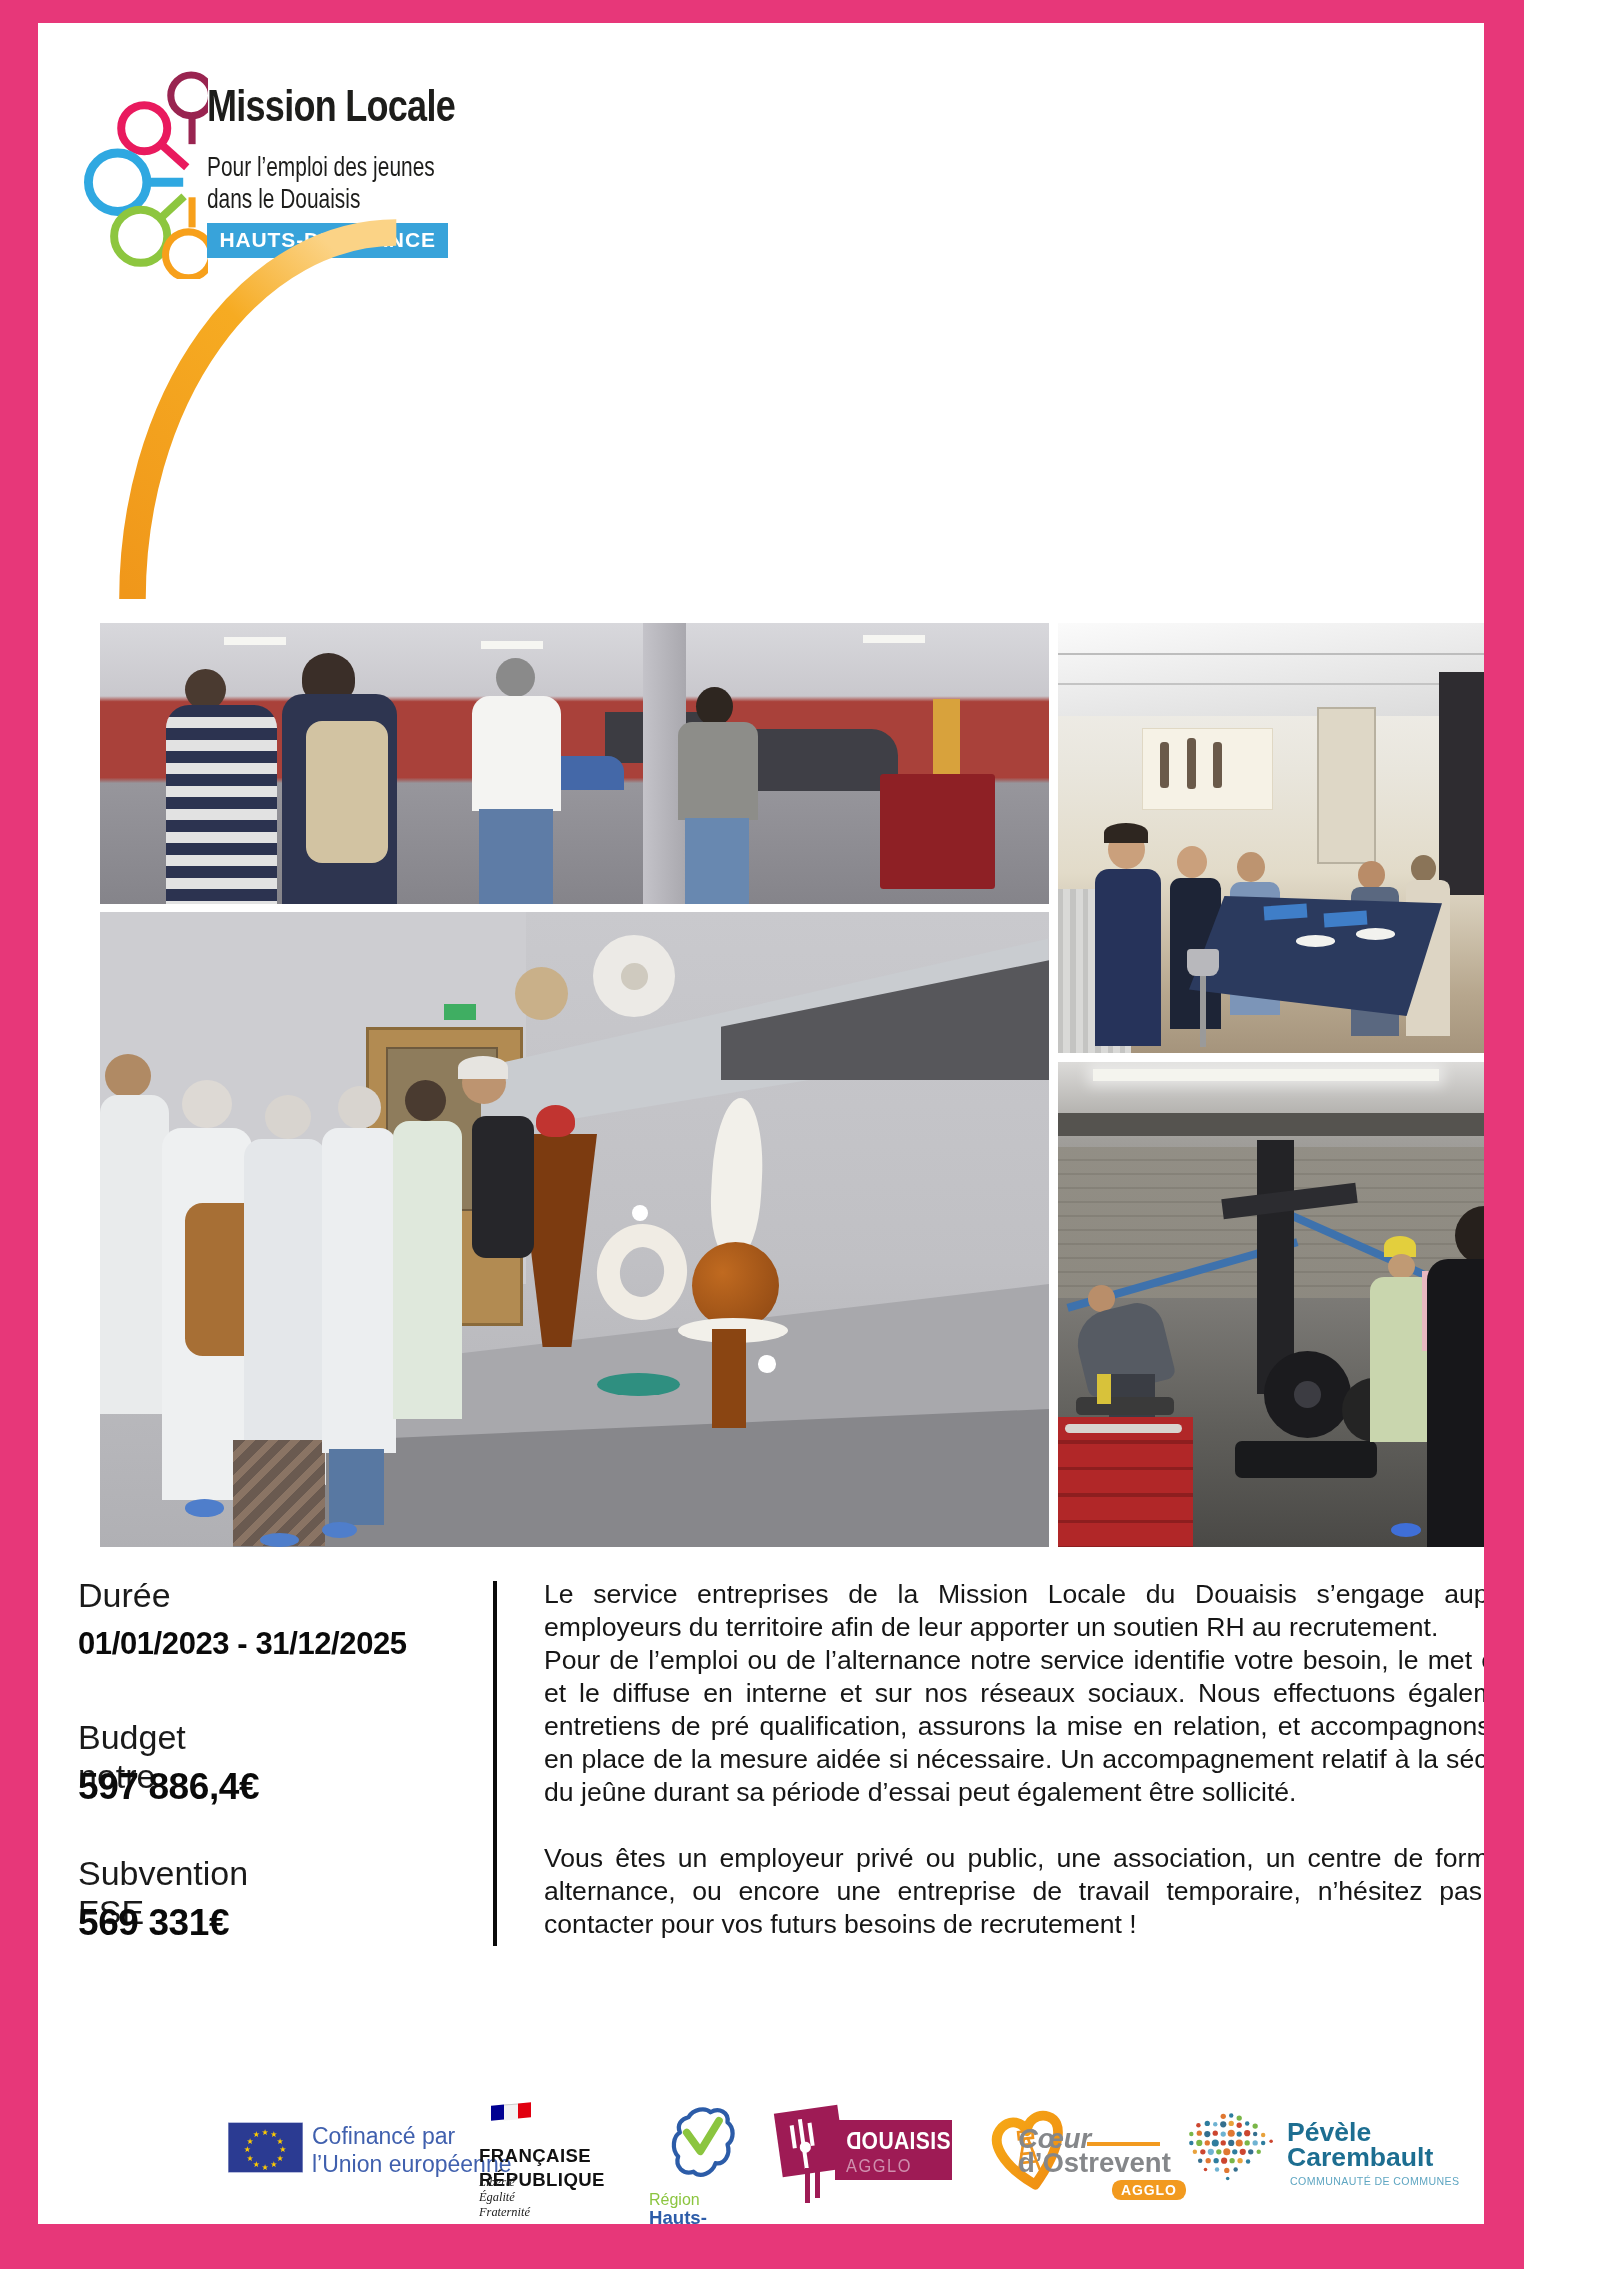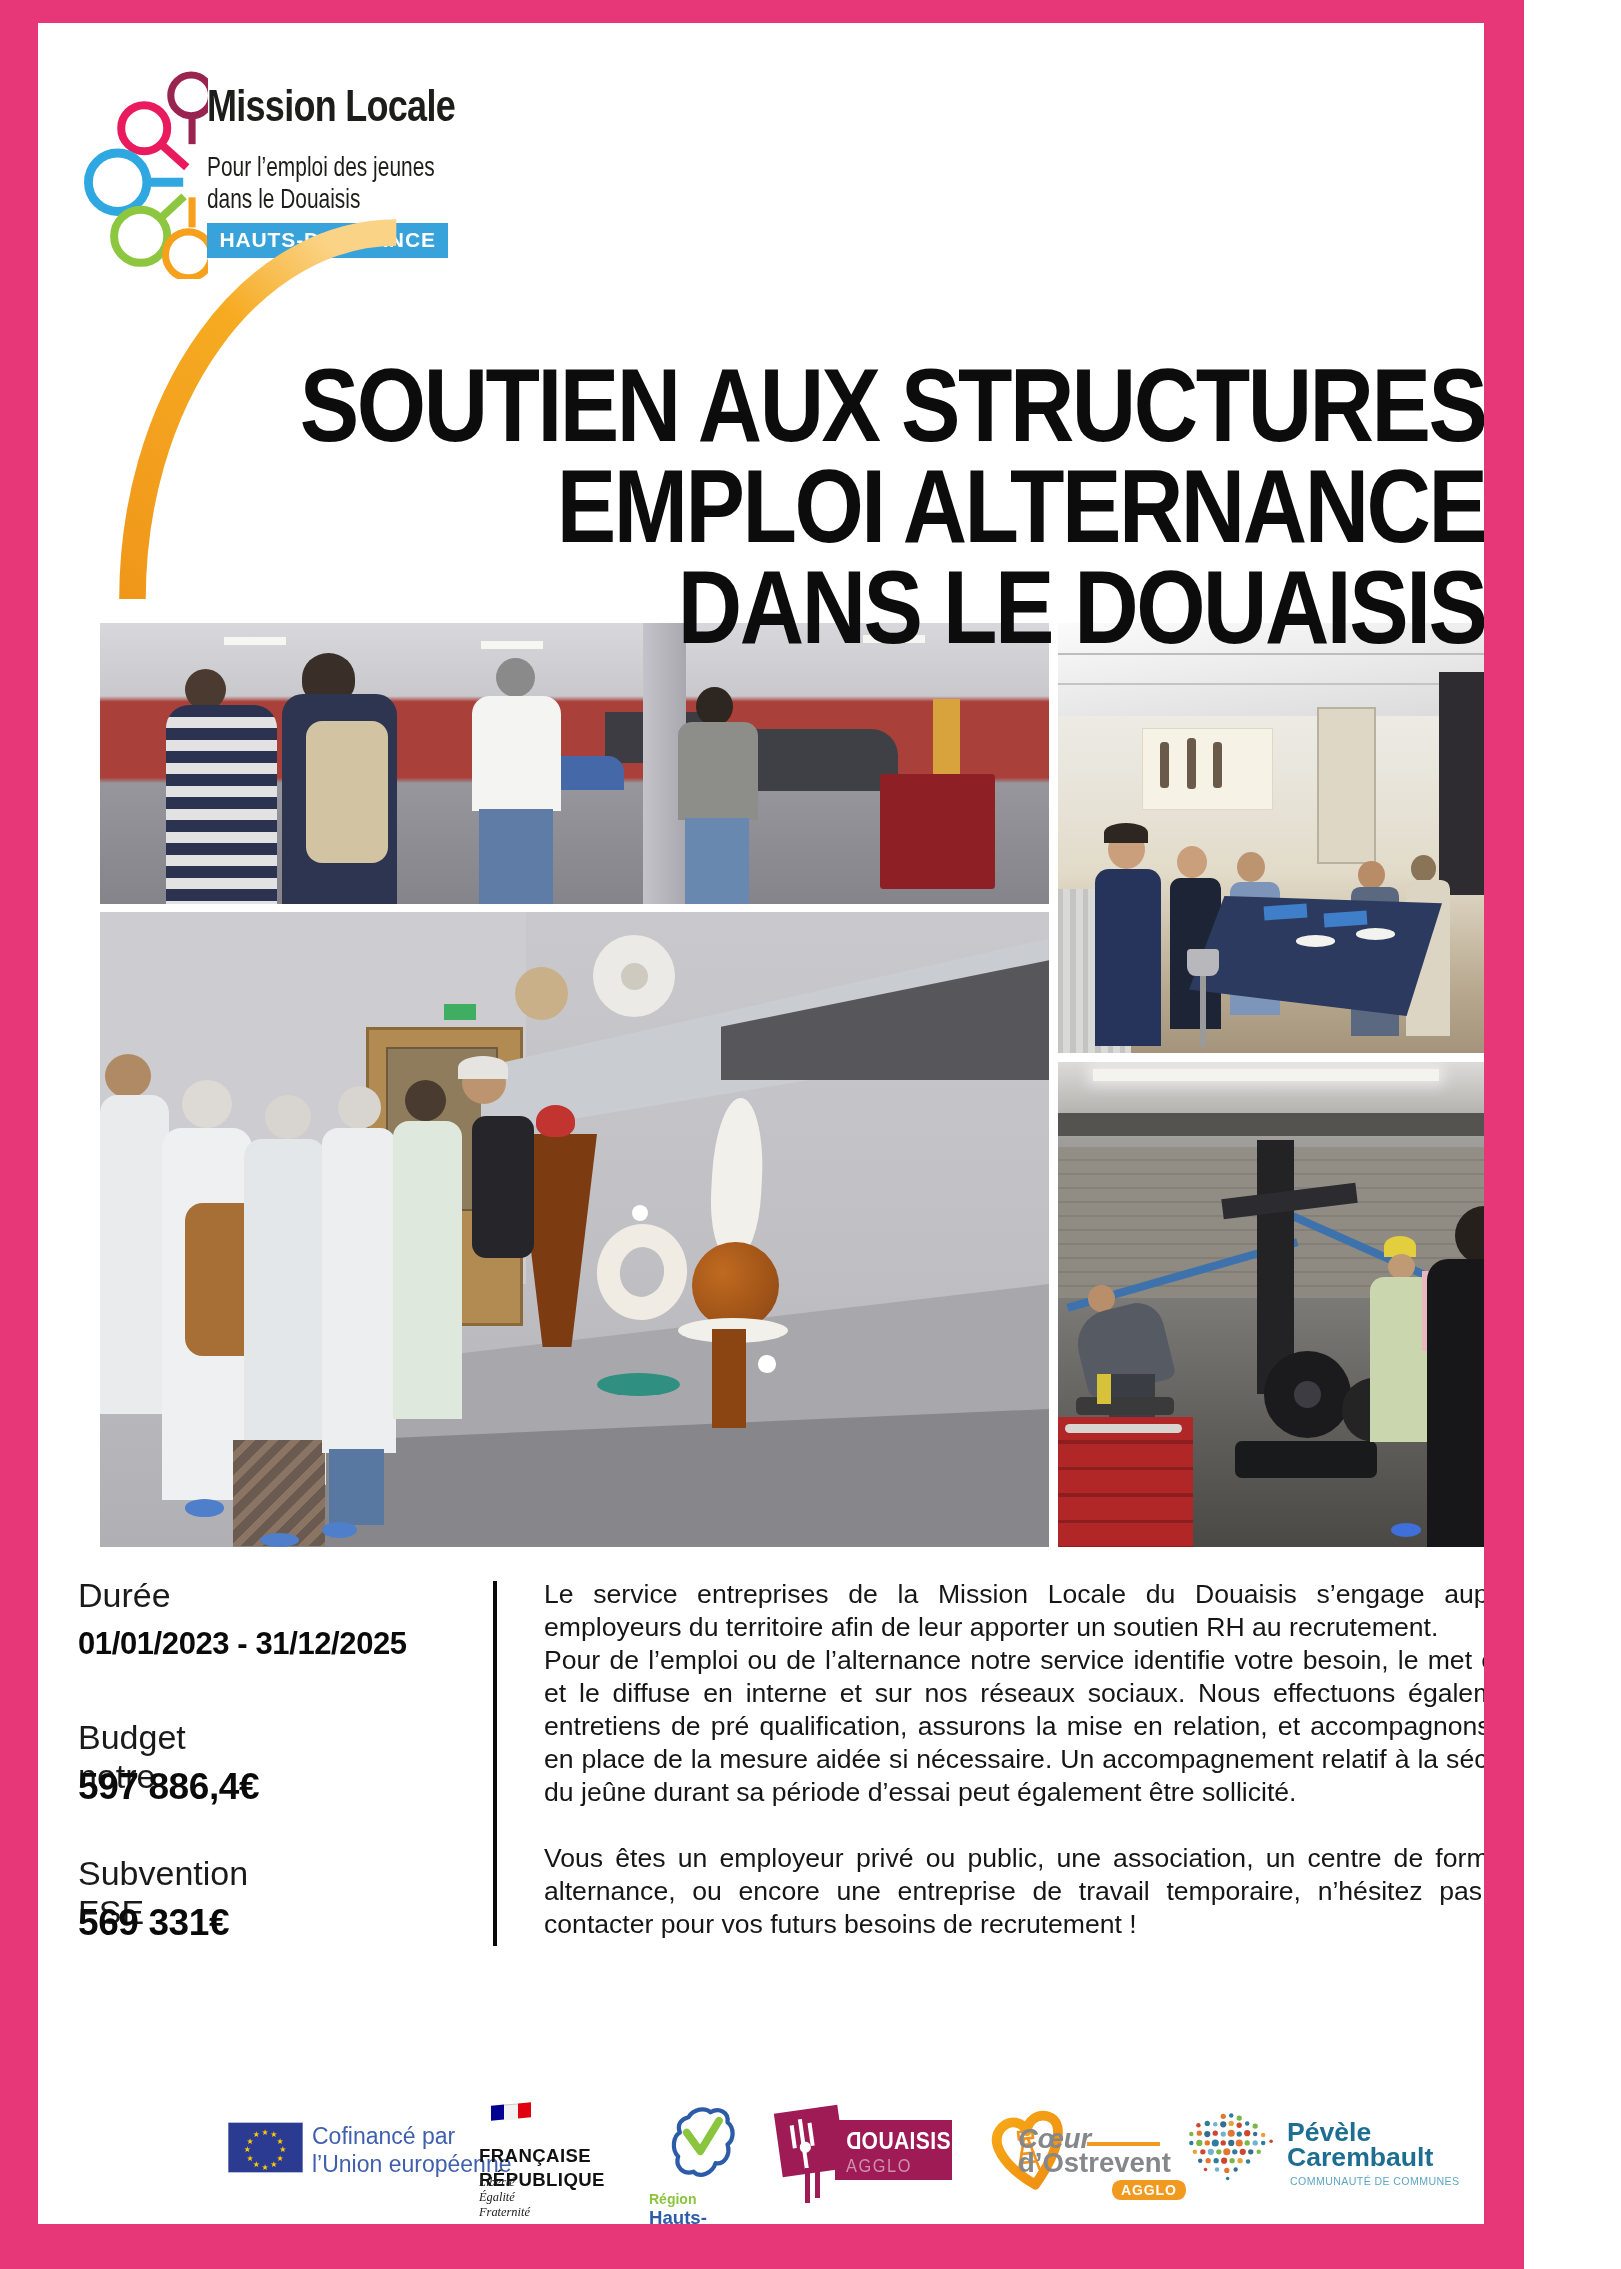--- a/index.html
+++ b/index.html
@@ -23,21 +23,21 @@
   
   .label{font-size:34px;color:#1a1a1a;}
   .value{font-size:31px;font-weight:bold;color:#0a0a0a;letter-spacing:-0.4px;white-space:nowrap;}
   .body-text{width:1044px;font-size:26.6px;line-height:33px;text-align:justify;color:#161616;}
   .body-text p{margin:0;}
   .body-text p.gap{margin-top:33px;}
   
   .eu-text{font-size:23px;line-height:27.5px;color:#4060ae;white-space:nowrap;}
   .rf-name{font-size:18.6px;line-height:18.6px;font-weight:bold;color:#111;letter-spacing:0.4px;}
   .rf-motto{font-family:"Liberation Serif",serif;font-style:italic;font-size:12.4px;line-height:15px;color:#222;}
-  .hdf-region{font-size:14px;font-weight:bold;color:#8bc53f;}
+  .hdf-region{font-size:16px;font-weight:normal;color:#8bc53f;}
   .hdf-name{font-size:18.6px;font-weight:bold;color:#2c5ca8;}
   .dag-block{background:var(--maroon,#9e1b55);}
   .dag-text{color:#fff;font-weight:bold;font-size:24px;letter-spacing:0.4px;transform:scaleX(.88);transform-origin:left top;white-space:nowrap;}
   .dag-sub{color:#cf8fae;font-size:18.6px;letter-spacing:1.8px;transform:scaleX(.88);transform-origin:left top;}
   .ost-text{font-size:27.5px;line-height:23px;font-weight:bold;color:#85878a;white-space:nowrap;}
   .ost-badge{background:var(--orange,#f29a1f);color:#fff;font-weight:bold;font-size:14px;letter-spacing:0.9px;
              padding:1.8px 8.9px;border-radius:8.9px;}
   .pev-name{font-size:26.6px;line-height:25px;font-weight:bold;color:var(--teal,#1d6e91);white-space:nowrap;}
   .pev-sub{font-size:10.6px;color:#5fa6c2;letter-spacing:0.4px;white-space:nowrap;}
   .flip{display:inline-block;transform:scaleX(-1);}
@@ -77,25 +77,20 @@
     <defs>
       <linearGradient id="arcg" x1="0" y1="1" x2="0.7" y2="0">
         <stop offset="0" stop-color="#f0971a"></stop>
           <stop offset="0.7" stop-color="#f6ab22"></stop>
           <stop offset="1" stop-color="#fbd386"></stop>
       </linearGradient>
     </defs>
     <path d="M 22 438 A 298 414 0 0 1 320 24" fill="none" stroke="url(#arcg)" stroke-width="30"></path>
   </svg>
 
-  <div class="abs poster-title">
-    <div class="line">SOUTIEN AUX STRUCTURES</div>
-    <div class="line">EMPLOI ALTERNANCE</div>
-    <div class="line">DANS LE DOUAISIS</div>
-  </div>
 
   <div class="abs photo" style="left:100px;top:623px;width:949px;height:281px;background:linear-gradient(180deg,#d8d8dc 0%,#c9c8cd 26%,#a9413a 28%,#a9413a 55%,#97969c 57%,#85848a 100%);">
     <div style="left:124px;top:14px;width:62px;height:8px;background:#f6f6f2;"></div>
     <div style="left:381px;top:17.7px;width:62px;height:8px;background:#f6f6f2;"></div>
     <div style="left:763px;top:12.4px;width:62px;height:8px;background:#f6f6f2;"></div>
     <div style="left:505px;top:89px;width:115px;height:51px;background:#3c3c42;"></div>
     <div style="left:833px;top:76px;width:26.6px;height:83px;background:#d8a23c;"></div>
     <div style="left:621px;top:106px;width:177px;height:62px;background:#3f3f46;border-radius:21px 26.6px 0 0;"></div>
     <div style="left:426px;top:133px;width:98px;height:34px;background:#4468a8;border-radius:10.6px 16px 0 0;"></div>
     <div style="left:543px;top:0;width:43px;height:281px;background:linear-gradient(90deg,#c4c3c9,#a9a8ae);"></div>

